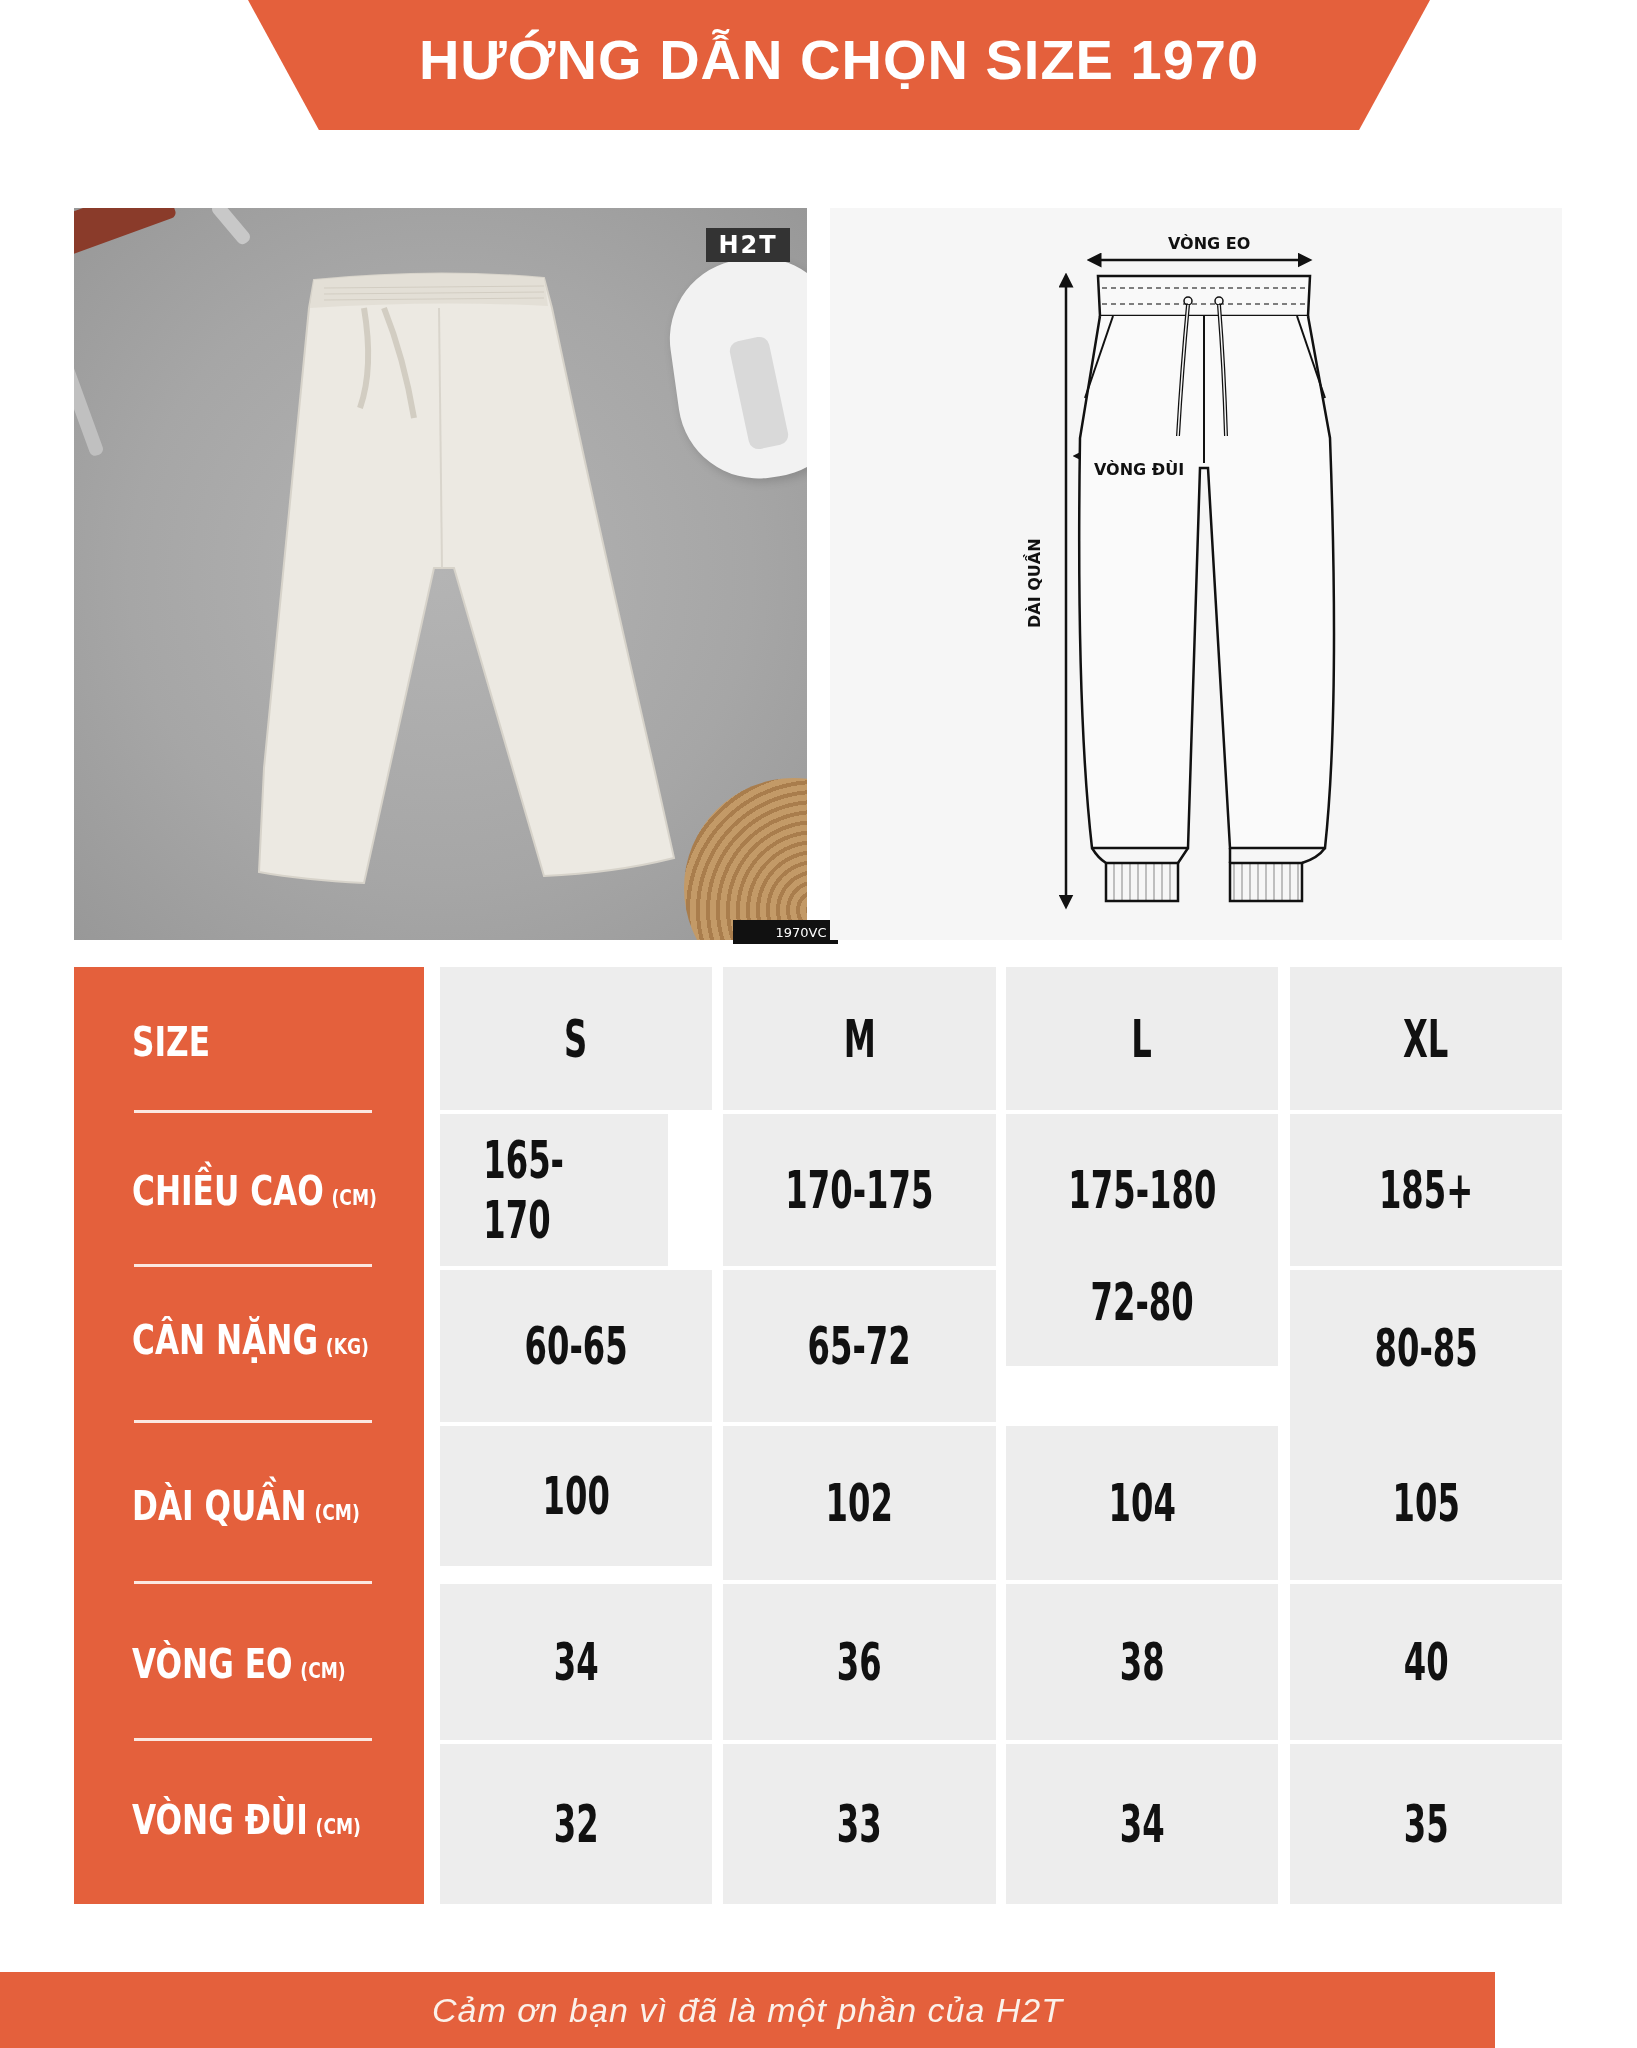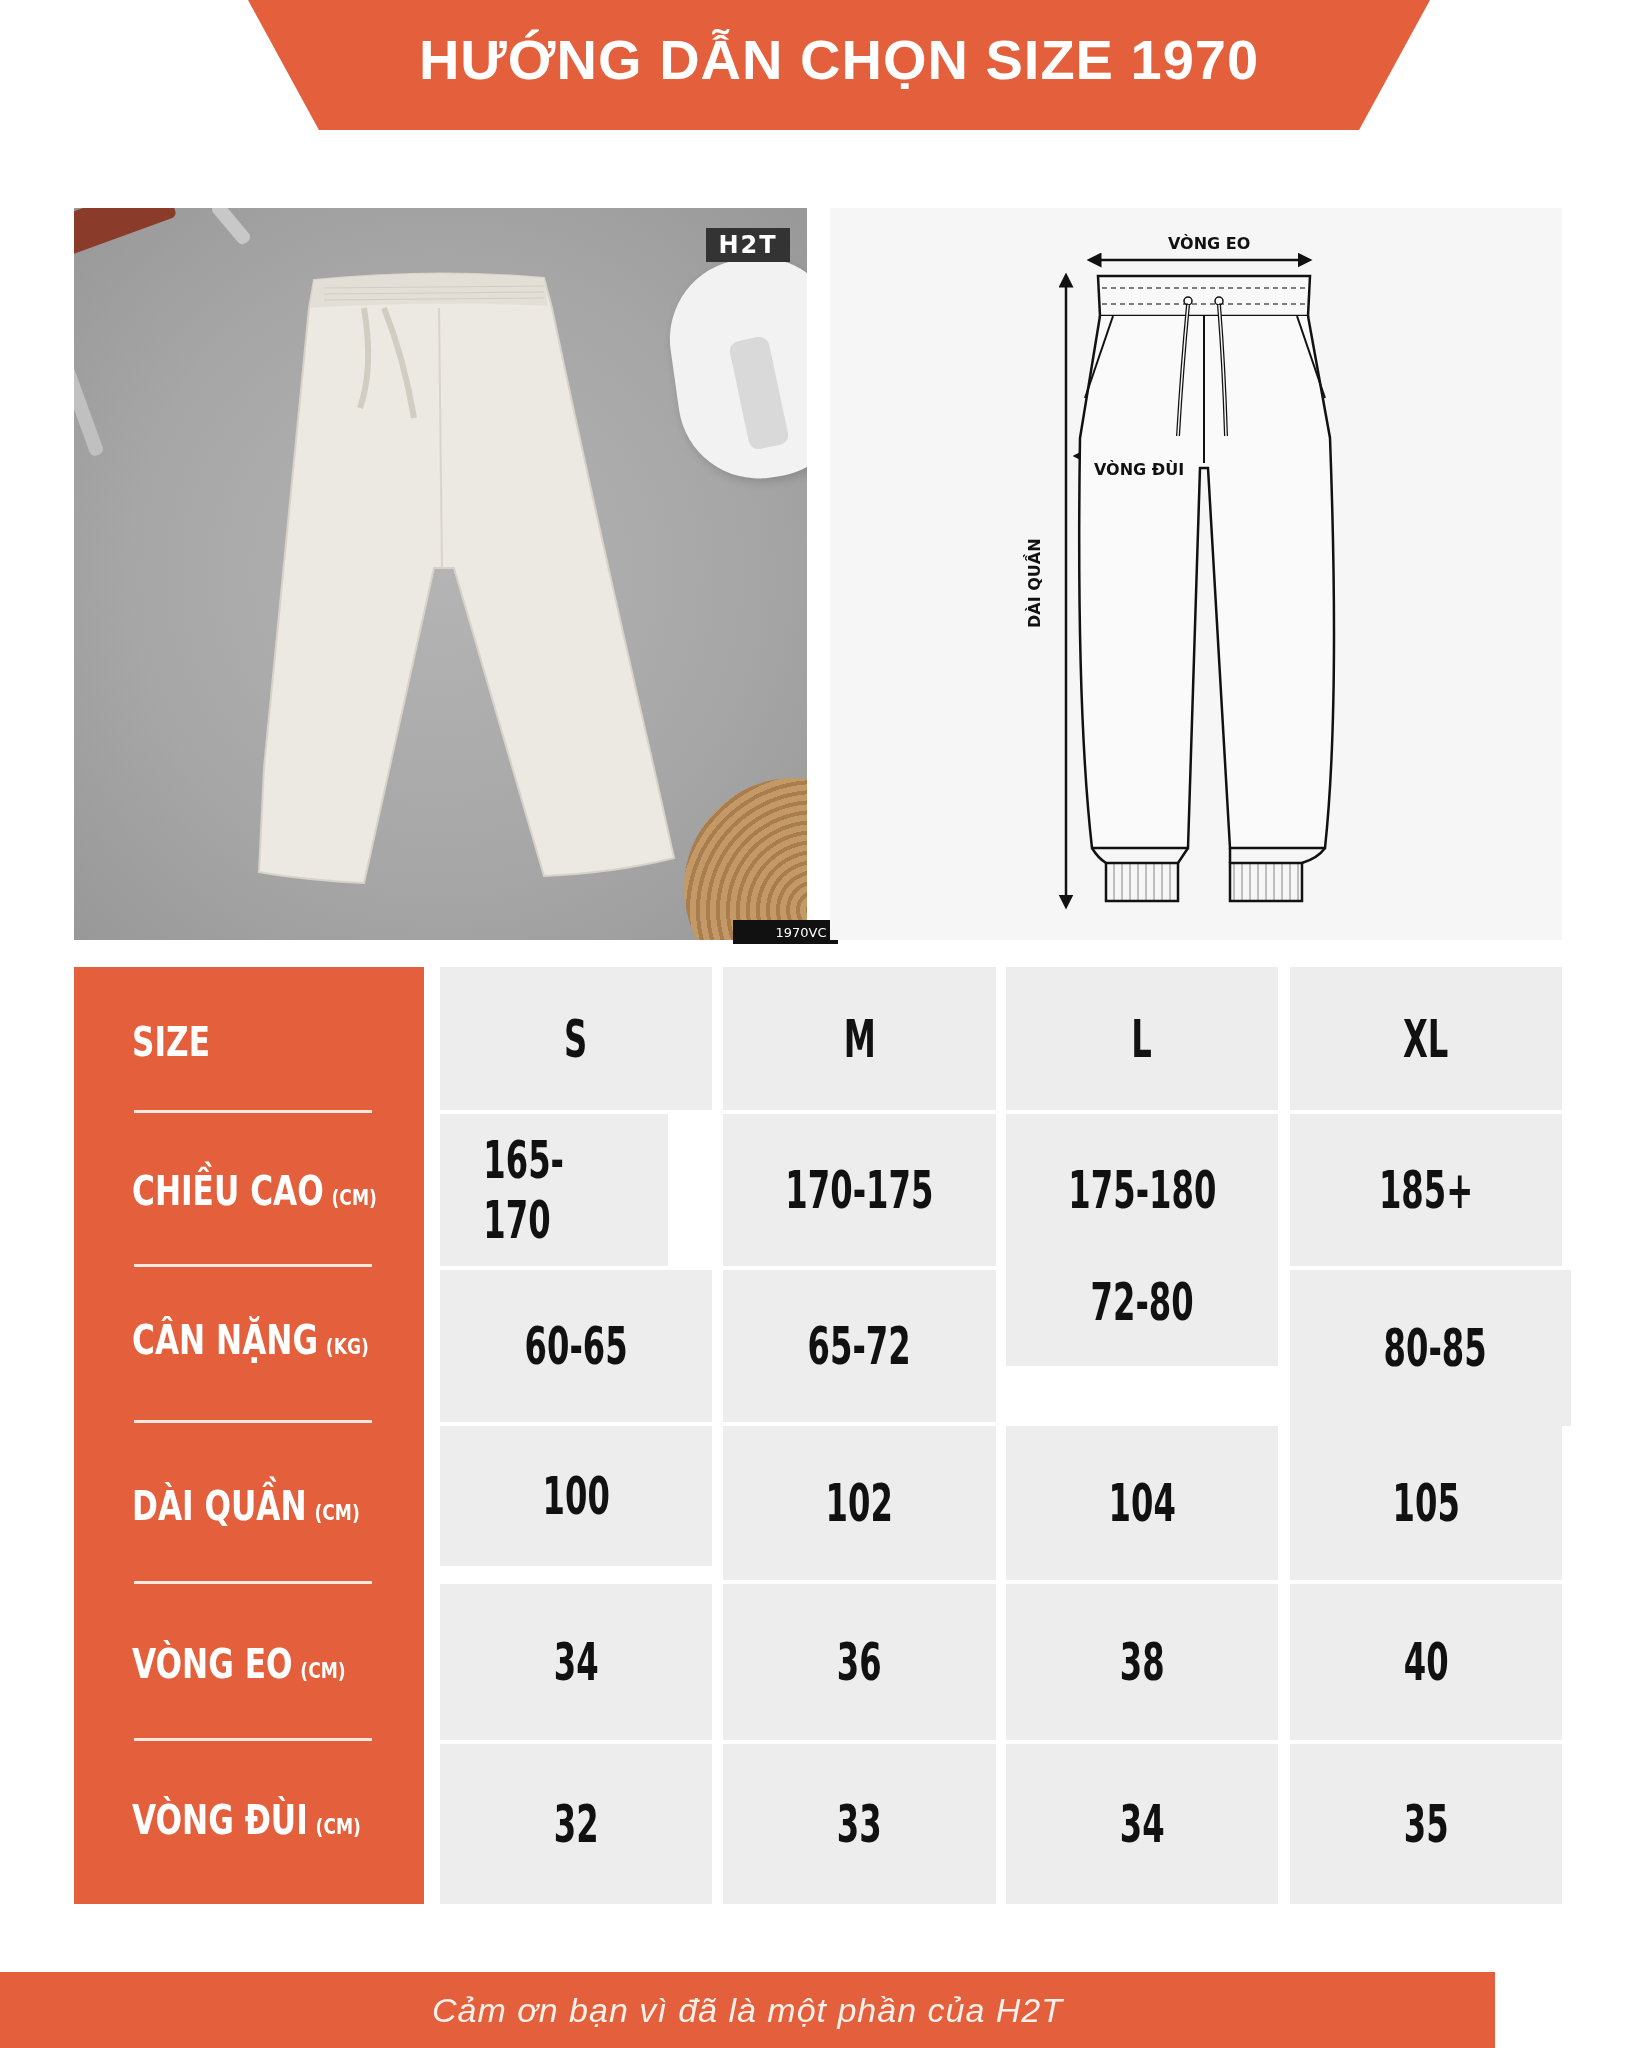--- a/index.html
+++ b/index.html
@@ -243,21 +243,21 @@
 
 <div class="cell" style="left:440px; top:1270px; width:272px; height:152px;">
     <span>60-65</span>
   </div>
 <div class="cell" style="left:723px; top:1270px; width:273px; height:152px;">
     <span>65-72</span>
   </div>
 <div class="cell" style="left:1006px; top:1238px; width:272px; height:128px;">
     <span>72-80</span>
   </div>
-<div class="cell" style="left:1290px; top:1270px; width:272px; height:156px;padding-left:9px;">
+<div class="cell" style="left:1290px; top:1270px; width:272px; height:156px;">
     <span>80-85</span>
   </div>
 
 <div class="cell" style="left:440px; top:1426px; width:272px; height:140px;">
     <span>100</span>
   </div>
 <div class="cell" style="left:723px; top:1426px; width:273px; height:154px;">
     <span>102</span>
   </div>
 <div class="cell" style="left:1006px; top:1426px; width:272px; height:154px;">

